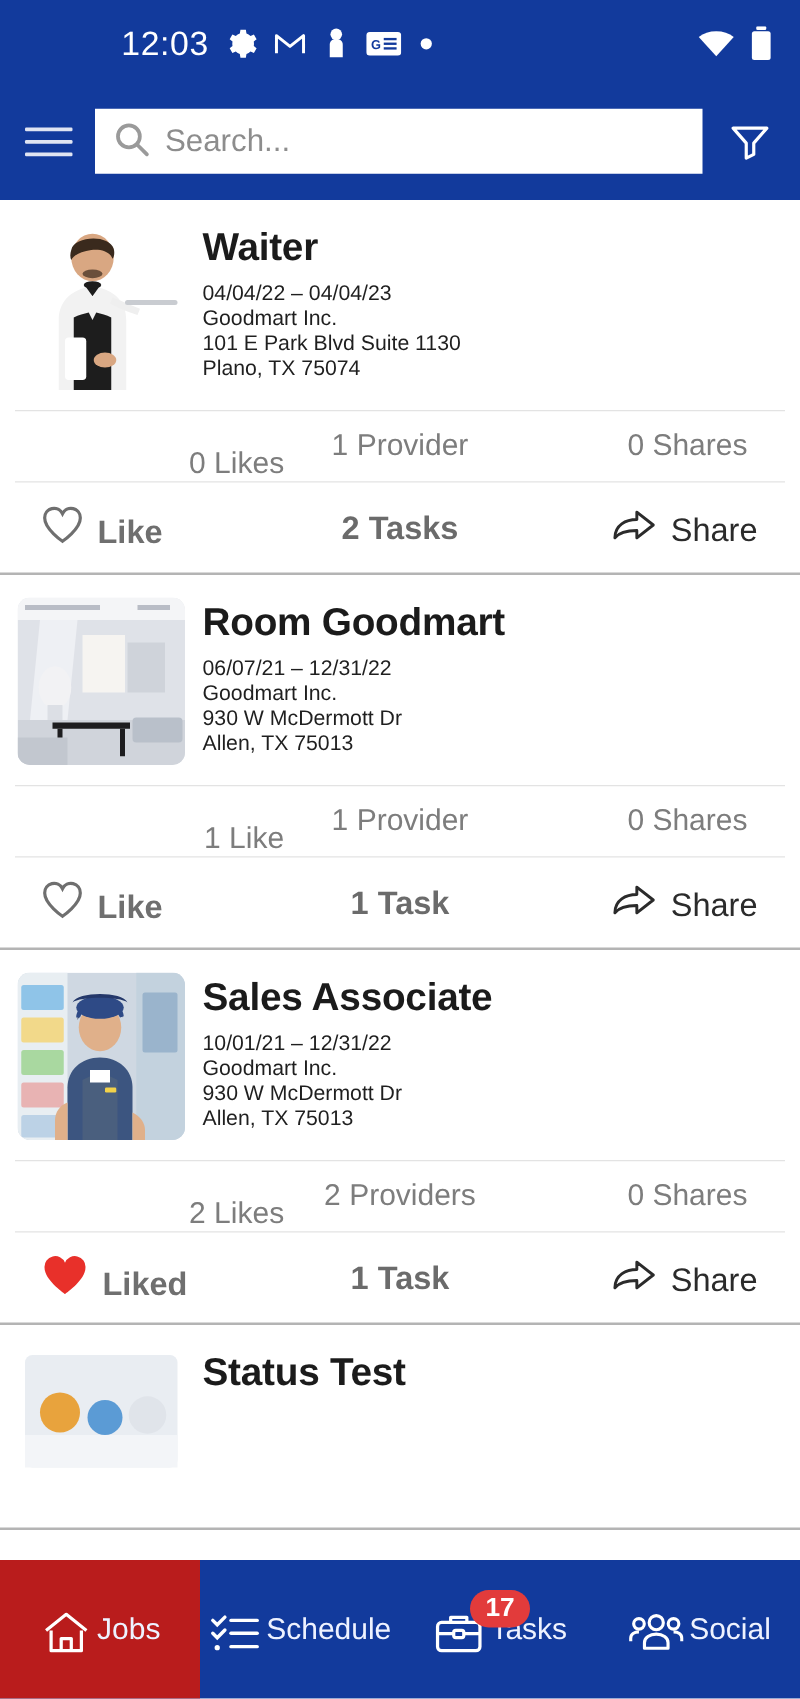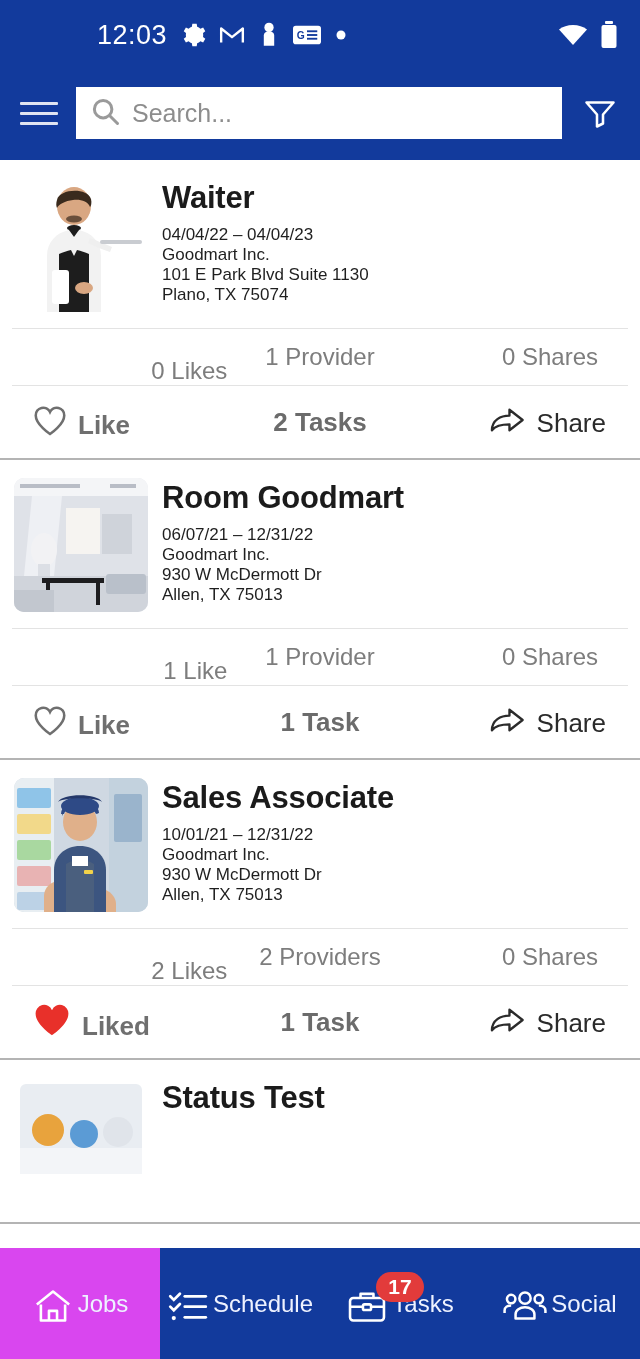--- a/index.html
+++ b/index.html
@@ -60,21 +60,21 @@
   .action-label { font-size:26px; font-weight:bold; color:#6f6f6f; }
   .action.share .action-label { color:#2b2b2b; font-weight:normal; }
   .action.tasks .action-label { color:#6b6b6b; }
 
   
   .bottomnav {
     position:absolute; left:0; bottom:0; width:640px; height:111px;
     display:flex; background:#123a9c; z-index:20;
   }
   .navitem { flex:1; display:flex; flex-direction:row; align-items:center; justify-content:center; gap:4px; position:relative; cursor:pointer; }
-  .navitem.active { background:#d946ef; }
+  .navitem.active { background:#b91c1c; }
   .nav-label { font-size:24px; color:#eef2ff; }
   .nav-icon { height:44px; display:flex; align-items:flex-end; justify-content:center; position:relative; }
   .badge {
     position:absolute; top:-10px; left:30px;
     background:#e23b3b; color:#fff; font-size:21px; font-weight:bold;
     border-radius:22px; padding:3px 12px; line-height:1.15;
   }
 </style>
 </head>
 <body>

